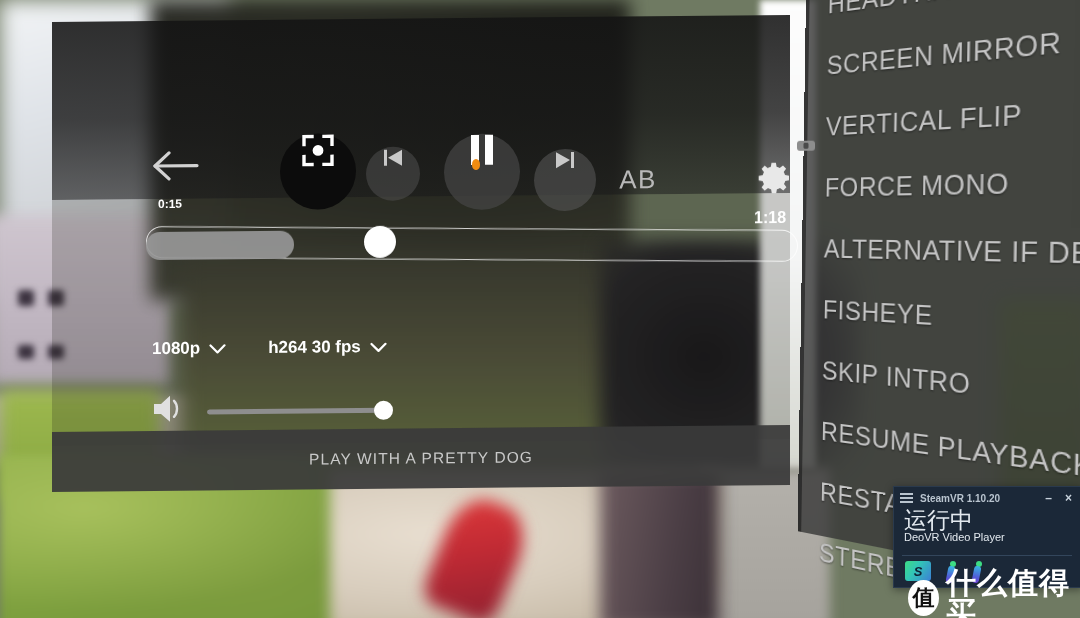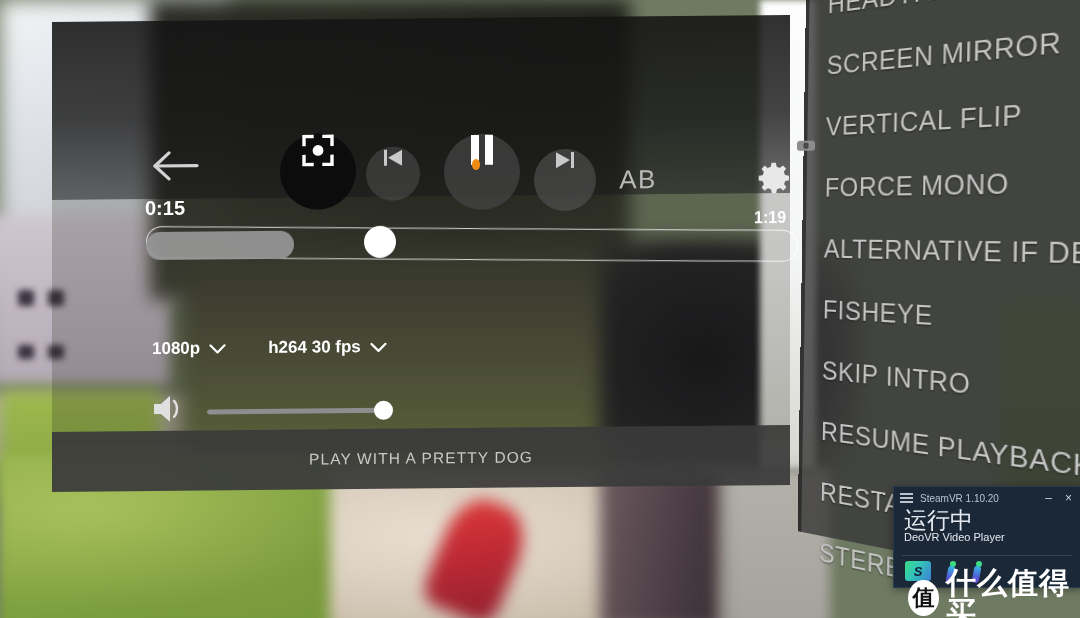--- a/index.html
+++ b/index.html
@@ -143,21 +143,21 @@
   .ab-label{color:#b9b9b9;font-size:26px;letter-spacing:1.5px;}
   .gear-btn{left:700px;top:100px;width:46px;height:46px;}
   .cast-btn{left:742px;top:80px;width:24px;height:24px;}
 
   .play-dot{
     position:absolute;left:420px;top:141px;width:8px;height:11px;border-radius:50% 50% 45% 45%;
     background:#f08c12;
   }
 
   
-  .time-left{position:absolute;left:93px;top:176px;color:#fff;font-size:20px;font-weight:700;}
+  .time-left{position:absolute;left:106px;top:176px;color:#fff;font-size:12px;font-weight:700;}
   .time-right{position:absolute;left:702px;top:194px;color:#fff;font-size:16px;font-weight:700;}
 
   .prog-wrap{position:absolute;left:94px;top:206px;width:650px;height:36px;}
   .prog-track{
     position:absolute;left:0;top:4px;width:650px;height:30px;
     border:1.6px solid rgba(255,255,255,.80);border-radius:16px;
     transform:skewY(0.9deg);
   }
   .prog-fill{
     position:absolute;left:0;top:5px;width:148px;height:28px;
@@ -181,21 +181,21 @@
   .vol-knob{position:absolute;left:322px;top:382px;width:19px;height:19px;border-radius:50%;background:#fff;cursor:pointer;}
 
   
   #steamvr{
     position:absolute;left:893px;top:486px;width:187px;height:100px;
     background:#1b2838;
     border:1px solid #2a3a4d;
     box-shadow:0 2px 8px rgba(0,0,0,.4);
     font-family:"Liberation Sans", sans-serif;
   }
-  .sv-head{height:22px;display:flex;align-items:center;padding:0 6px;gap:7px;}
+  .sv-head{height:22px;display:flex;align-items:center;padding:0 6px;gap:7px;font-weight:bold;}
   .sv-burger{display:flex;flex-direction:column;gap:2.5px;cursor:pointer;}
   .sv-burger i{display:block;width:13px;height:1.6px;background:#b9c4cf;}
   .sv-title{color:#b9c4cf;font-size:10px;flex:1;}
   .sv-min,.sv-close{color:#c8d2dc;font-size:12px;cursor:pointer;padding:0 3px;line-height:1;}
   .sv-body{padding:1px 10px 0 10px;}
   .sv-status{color:#e3e9ef;font-size:23px;line-height:20px;}
   .sv-app{color:#e3e9ef;font-size:11px;margin-top:1px;}
   .sv-sep{position:absolute;left:8px;top:68px;width:170px;height:1px;background:#33465c;}
   .sv-icons{position:absolute;left:11px;top:74px;display:flex;align-items:flex-start;gap:14px;}
   .sv-steam{
@@ -329,21 +329,21 @@
       <svg width="20" height="14" viewBox="0 0 20 14">
         <rect x="1" y="2" width="18" height="10" rx="3" fill="#8d8d8d"></rect>
         <rect x="7.5" y="4" width="5" height="6" rx="1.4" fill="#4a4a4a"></rect>
       </svg>
     </div>
 
     <div class="play-dot"></div>
   </div>
 
   <div class="time-left">0:15</div>
-  <div class="time-right">1:19</div>
+  <div class="time-right">1:18</div>
 
   <div class="prog-wrap">
     <div class="prog-track"></div>
     <div class="prog-fill"></div>
     <div class="prog-knob"></div>
   </div>
 
   <div class="qual-row">
     <div class="qual-item">
       <span class="qual-text">1080p</span>

